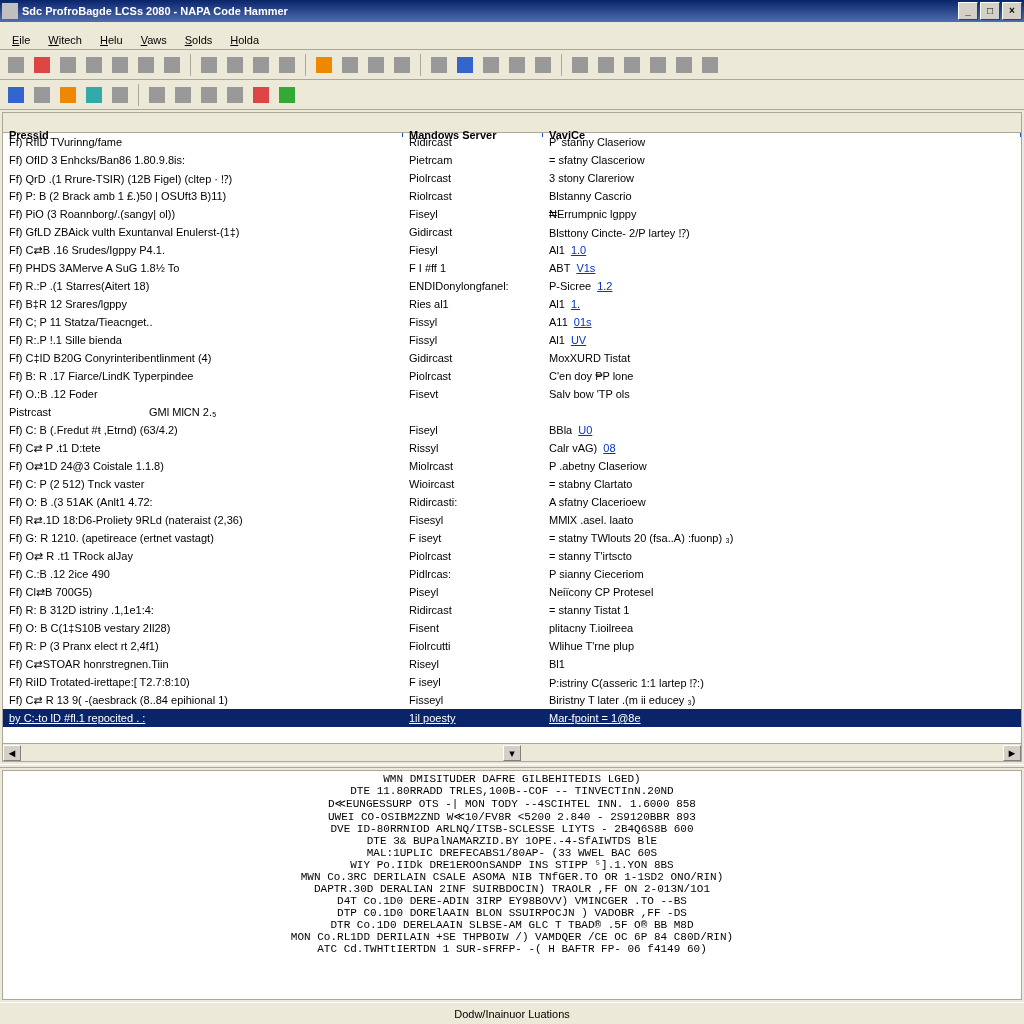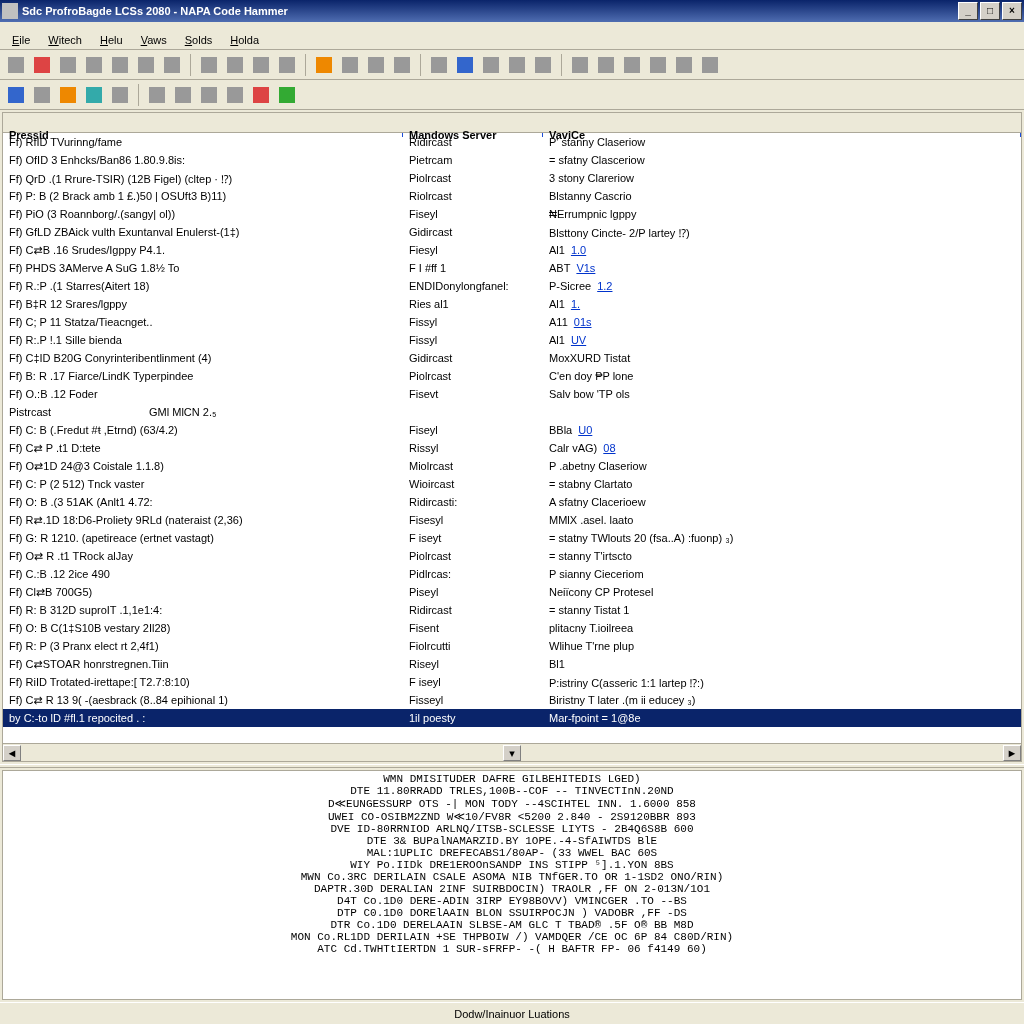--- a/index.html
+++ b/index.html
@@ -12,21 +12,21 @@
 .menubar span { padding:2px 8px; cursor:pointer; }
 .menubar span:first-letter { text-decoration:underline; }
 .toolbar { height:30px; background:#ece9d8; border-bottom:1px solid #aca899; display:flex; align-items:center; padding:2px 4px; gap:2px; }
 .tbtn { width:24px; height:24px; border:1px solid transparent; display:flex; align-items:center; justify-content:center; cursor:pointer; }
 .tsep { width:1px; height:22px; background:#aca899; margin:0 4px; }
 .table-wrap { flex:1; background:#fff; border:1px solid #aca899; margin:2px; display:flex; flex-direction:column; overflow:hidden; position:relative; }
 .thead { height:20px; background:#ece9d8; border-bottom:1px solid #aca899; display:flex; }
 .th { padding:2px 6px; border-right:1px solid #1d4ed8; font-weight:bold; display:flex; align-items:center;margin-top:20px; }
 .tbody { flex:1; overflow-y:scroll; }
 .row { display:flex; height:18px; align-items:center; }
-.row.sel { background:#0a246a; color:#fff; }
+.row.sel { background:#0a246a; color:#fff;text-decoration:underline; }
 .cell { padding:0 6px; overflow:hidden; white-space:nowrap; }
 .c1 { width:400px; }
 .c2 { width:140px; }
 .c3 { flex:1; }
 .link { color:#0033cc; text-decoration:underline; margin-left:6px; }
 .hscroll { height:18px; background:#ece9d8; border-top:1px solid #aca899; display:flex; align-items:center; }
 .hscroll .arrow { width:18px; height:16px; background:#d4d0c8; border:1px solid #fff; border-right-color:#808080; border-bottom-color:#808080; text-align:center; line-height:14px; cursor:pointer; }
 .splitter { height:4px; background:#ece9d8; border-top:1px solid #fff; border-bottom:1px solid #aca899; cursor:row-resize; }
 .log { height:230px; background:#fff; border:1px solid #aca899; margin:2px; font-family:"Courier New",monospace; font-size:11px; padding:2px 4px; overflow-y:scroll; white-space:pre;text-align:center; }
 .status { height:22px; background:#ece9d8; border-top:1px solid #fff; display:flex; align-items:center; justify-content:center; padding:0 6px; }
@@ -307,21 +307,21 @@
         <div class="cell c1">Ff) C.:B .12 2ice 490</div>
         <div class="cell c2">Pidlrcas:</div>
         <div class="cell c3"><span>P sianny Cieceriom</span></div>
       </div>
       <div class="row">
         <div class="cell c1">Ff) Cl⇄B 700G5)</div>
         <div class="cell c2">Piseyl</div>
         <div class="cell c3"><span>Neiïcony CP Protesel</span></div>
       </div>
       <div class="row">
-        <div class="cell c1">Ff) R: B 312D suproIT .1,1e1:4:</div>
+        <div class="cell c1">Ff) R: B 312D istriny .1,1e1:4:</div>
         <div class="cell c2">Ridircast</div>
         <div class="cell c3"><span>= stanny Tistat 1</span></div>
       </div>
       <div class="row">
         <div class="cell c1">Ff) O: B C(1‡S10B vestary 2Il28)</div>
         <div class="cell c2">Fisent</div>
         <div class="cell c3"><span>plitacny T.ioilreea</span></div>
       </div>
       <div class="row">
         <div class="cell c1">Ff) R: P (3 Pranx elect rt 2,4f1)</div>

